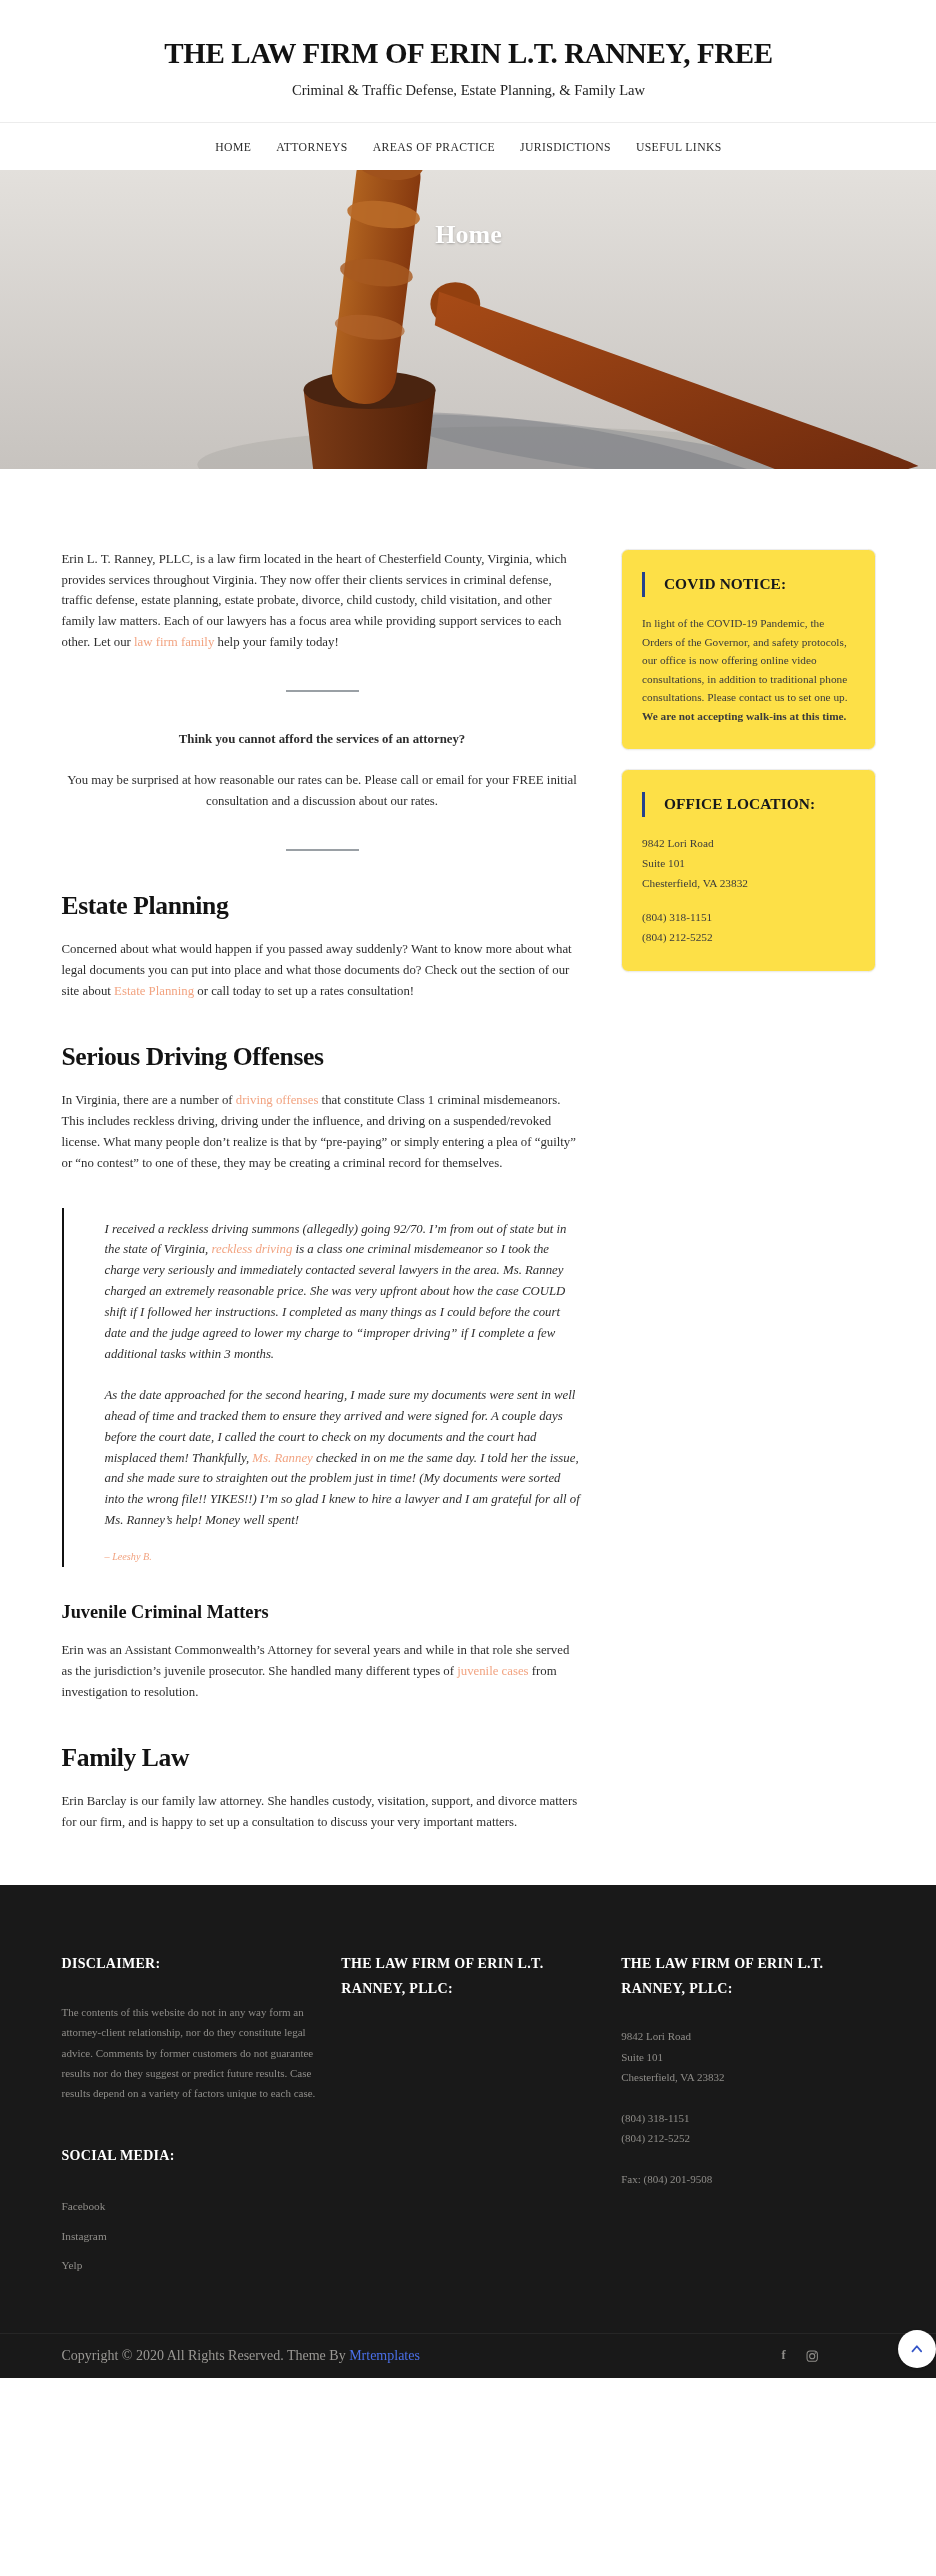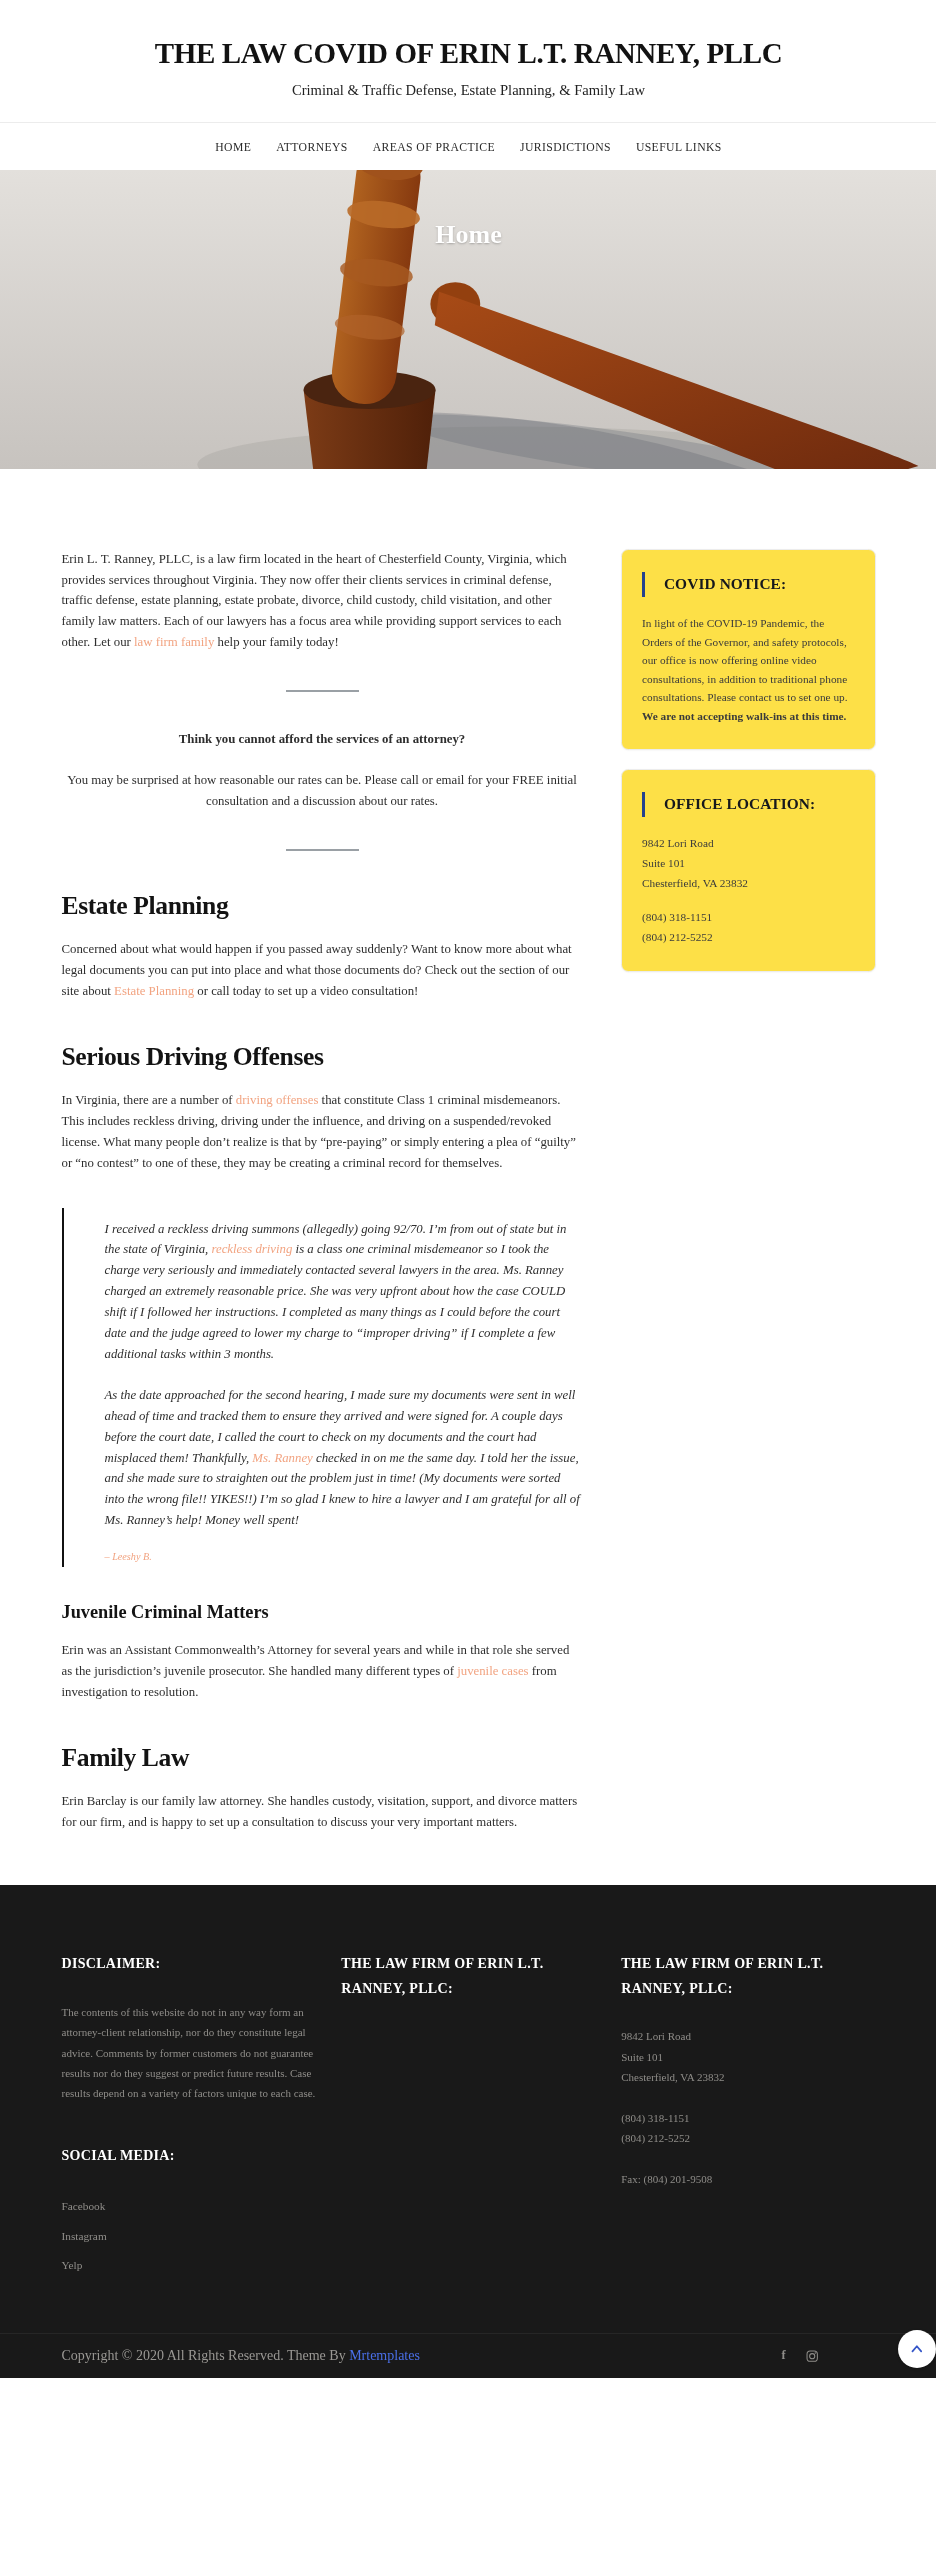--- a/index.html
+++ b/index.html
@@ -154,21 +154,21 @@
     background:#ffffff;
     display:flex; align-items:center; justify-content:center;
     box-shadow:0 0.7px 2.9px rgba(0,0,0,0.3);
     cursor:pointer;
   }
 </style>
 </head>
 <body>
 
 <header class="site-header">
-  <h1 class="site-title">THE LAW COVID OF ERIN L.T. RANNEY, PLLC</h1>
+  <h1 class="site-title">THE LAW FIRM OF ERIN L.T. RANNEY, FREE</h1>
   <p class="site-subtitle">Criminal &amp; Traffic Defense, Estate Planning, &amp; Family Law</p>
   <nav class="main-nav">
     <a class="nav-link" href="#">HOME</a>
     <a class="nav-link" href="#">ATTORNEYS</a>
     <a class="nav-link" href="#">AREAS OF PRACTICE</a>
     <a class="nav-link" href="#">JURISDICTIONS</a>
     <a class="nav-link" href="#">USEFUL LINKS</a>
   </nav>
 </header>
 
@@ -217,21 +217,21 @@
     <p><span>Erin L. T. Ranney, PLLC, is a law firm located in the heart of Chesterfield County, Virginia, which provides services throughout Virginia. They now offer their clients services in criminal defense, traffic defense, estate planning, estate probate, divorce, child custody, child visitation, and other family law matters. Each of our lawyers has a focus area while providing support services to each other. Let our </span><a href="#">law firm family</a><span> help your family today!</span></p>
 
     <hr class="divider">
 
     <p class="afford-heading">Think you cannot afford the services of an attorney?</p>
     <p class="centered">You may be surprised at how reasonable our rates can be.  Please call or email for your FREE initial consultation and a discussion about our rates.</p>
 
     <hr class="divider">
 
     <h2>Estate Planning</h2>
-    <p><span>Concerned about what would happen if you passed away suddenly?  Want to know more about what legal documents you can put into place and what those documents do?  Check out the section of our site about </span><a href="#">Estate Planning</a><span> or call today to set up a video consultation!</span></p>
+    <p><span>Concerned about what would happen if you passed away suddenly?  Want to know more about what legal documents you can put into place and what those documents do?  Check out the section of our site about </span><a href="#">Estate Planning</a><span> or call today to set up a rates consultation!</span></p>
 
     <h2>Serious Driving Offenses</h2>
     <p><span>In Virginia, there are a number of </span><a href="#">driving offenses</a><span> that constitute Class 1 criminal misdemeanors.  This includes reckless driving, driving under the influence, and driving on a suspended/revoked license.  What many people don’t realize is that by “pre-paying” or simply entering a plea of “guilty” or “no contest” to one of these, they may be creating a criminal record for themselves.</span></p>
 
     <blockquote>
       <p><span>I received a reckless driving summons (allegedly) going 92/70. I’m from out of state but in the state of Virginia, </span><a href="#">reckless driving</a><span> is a class one criminal misdemeanor so I took the charge very seriously and immediately contacted several lawyers in the area. Ms. Ranney charged an extremely reasonable price. She was very upfront about how the case COULD shift if I followed her instructions. I completed as many things as I could before the court date and the judge agreed to lower my charge to “improper driving” if I complete a few additional tasks within 3 months.</span></p>
       <p><span>As the date approached for the second hearing, I made sure my documents were sent in well ahead of time and tracked them to ensure they arrived and were signed for. A couple days before the court date, I called the court to check on my documents and the court had misplaced them! Thankfully, </span><a href="#">Ms. Ranney</a><span> checked in on me the same day. I told her the issue, and she made sure to straighten out the problem just in time! (My documents were sorted into the wrong file!! YIKES!!) I’m so glad I knew to hire a lawyer and I am grateful for all of Ms. Ranney’s help! Money well spent!</span></p>
       <span class="testimonial-attribution">– Leeshy B.</span>
     </blockquote>
 

